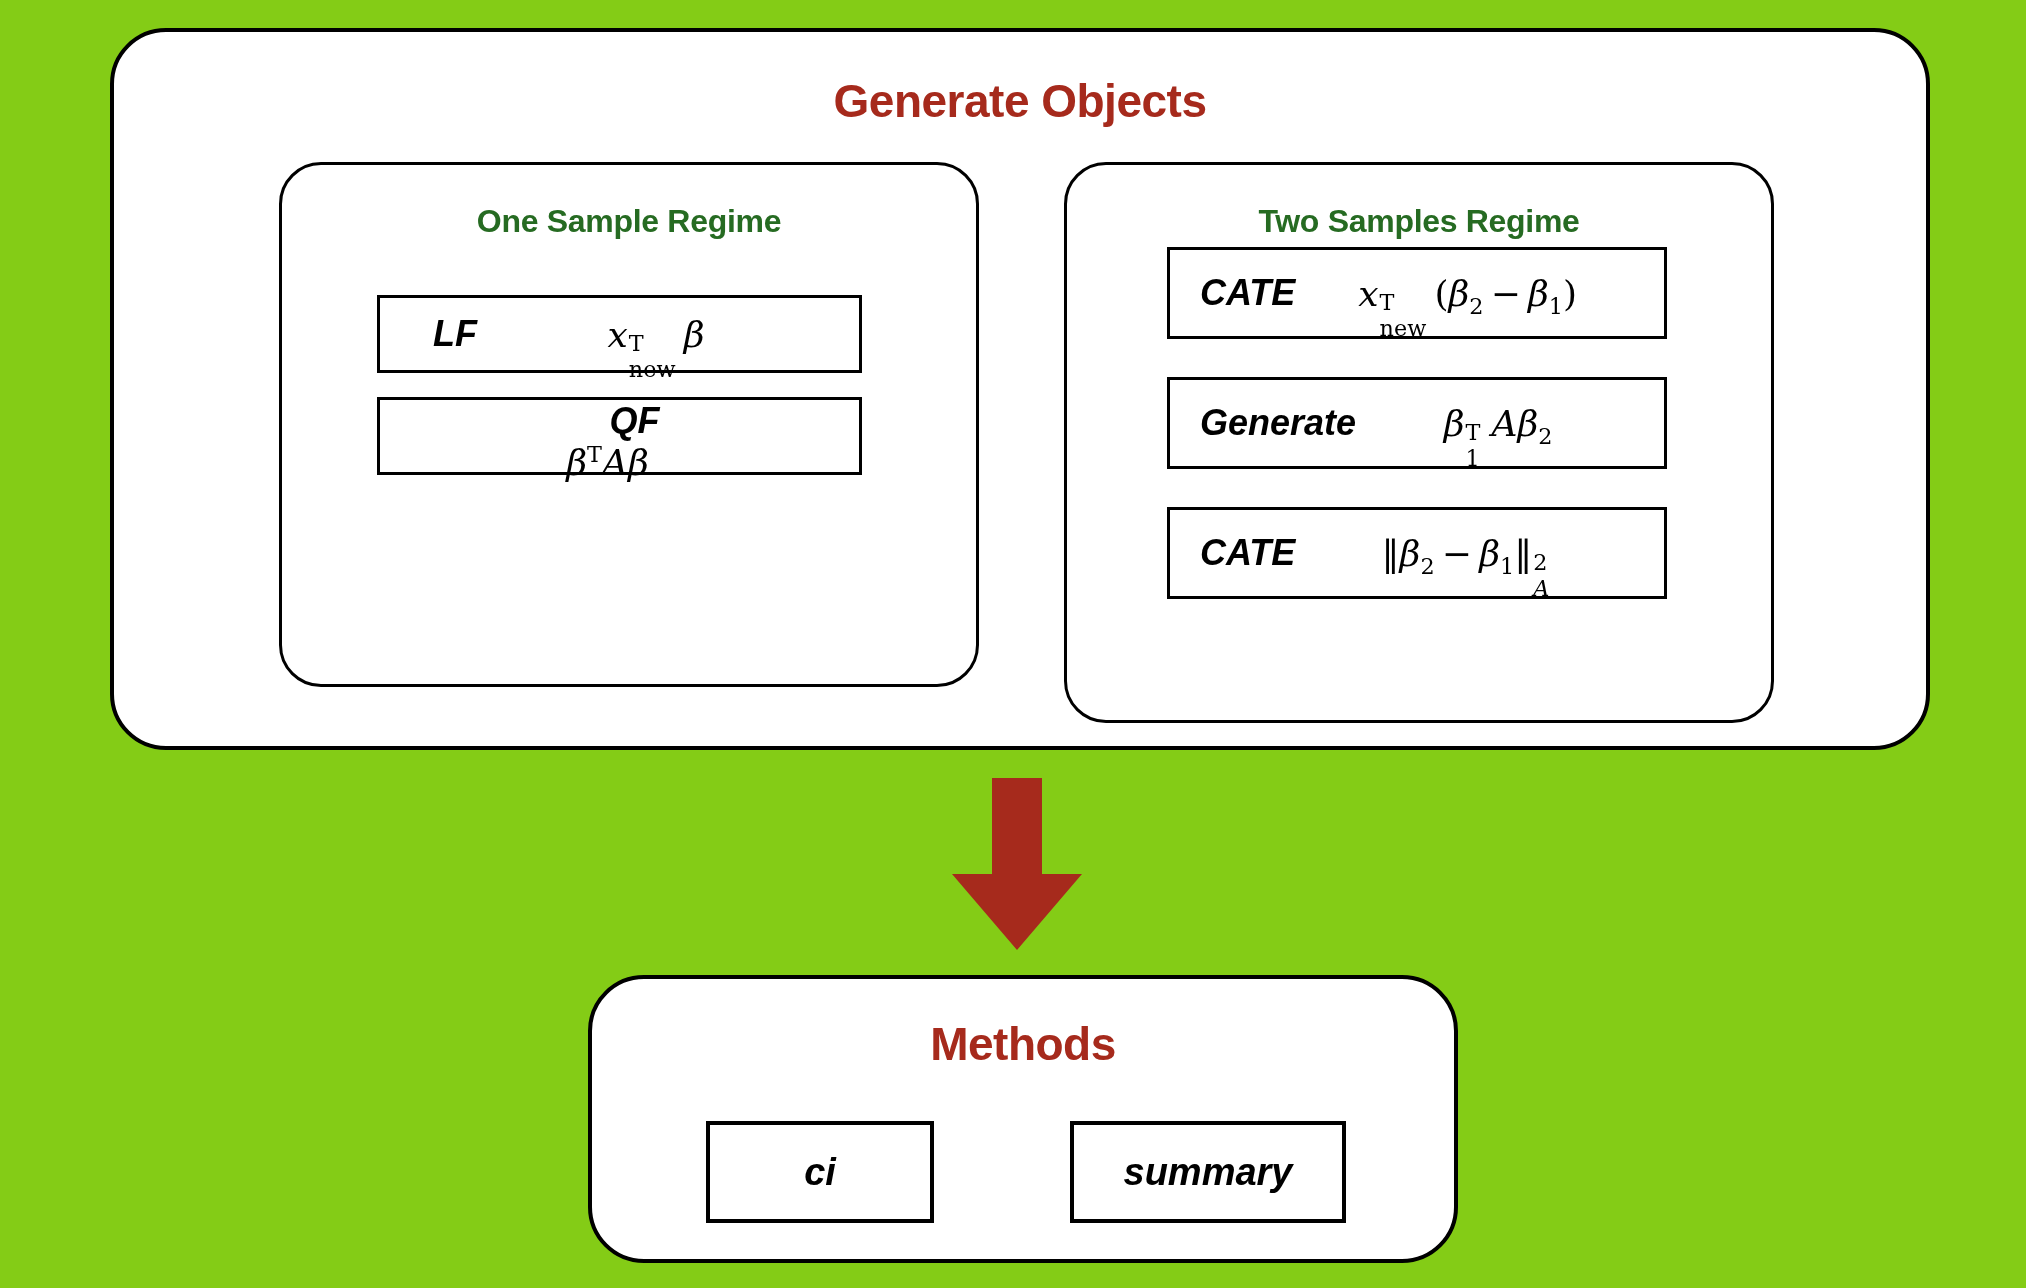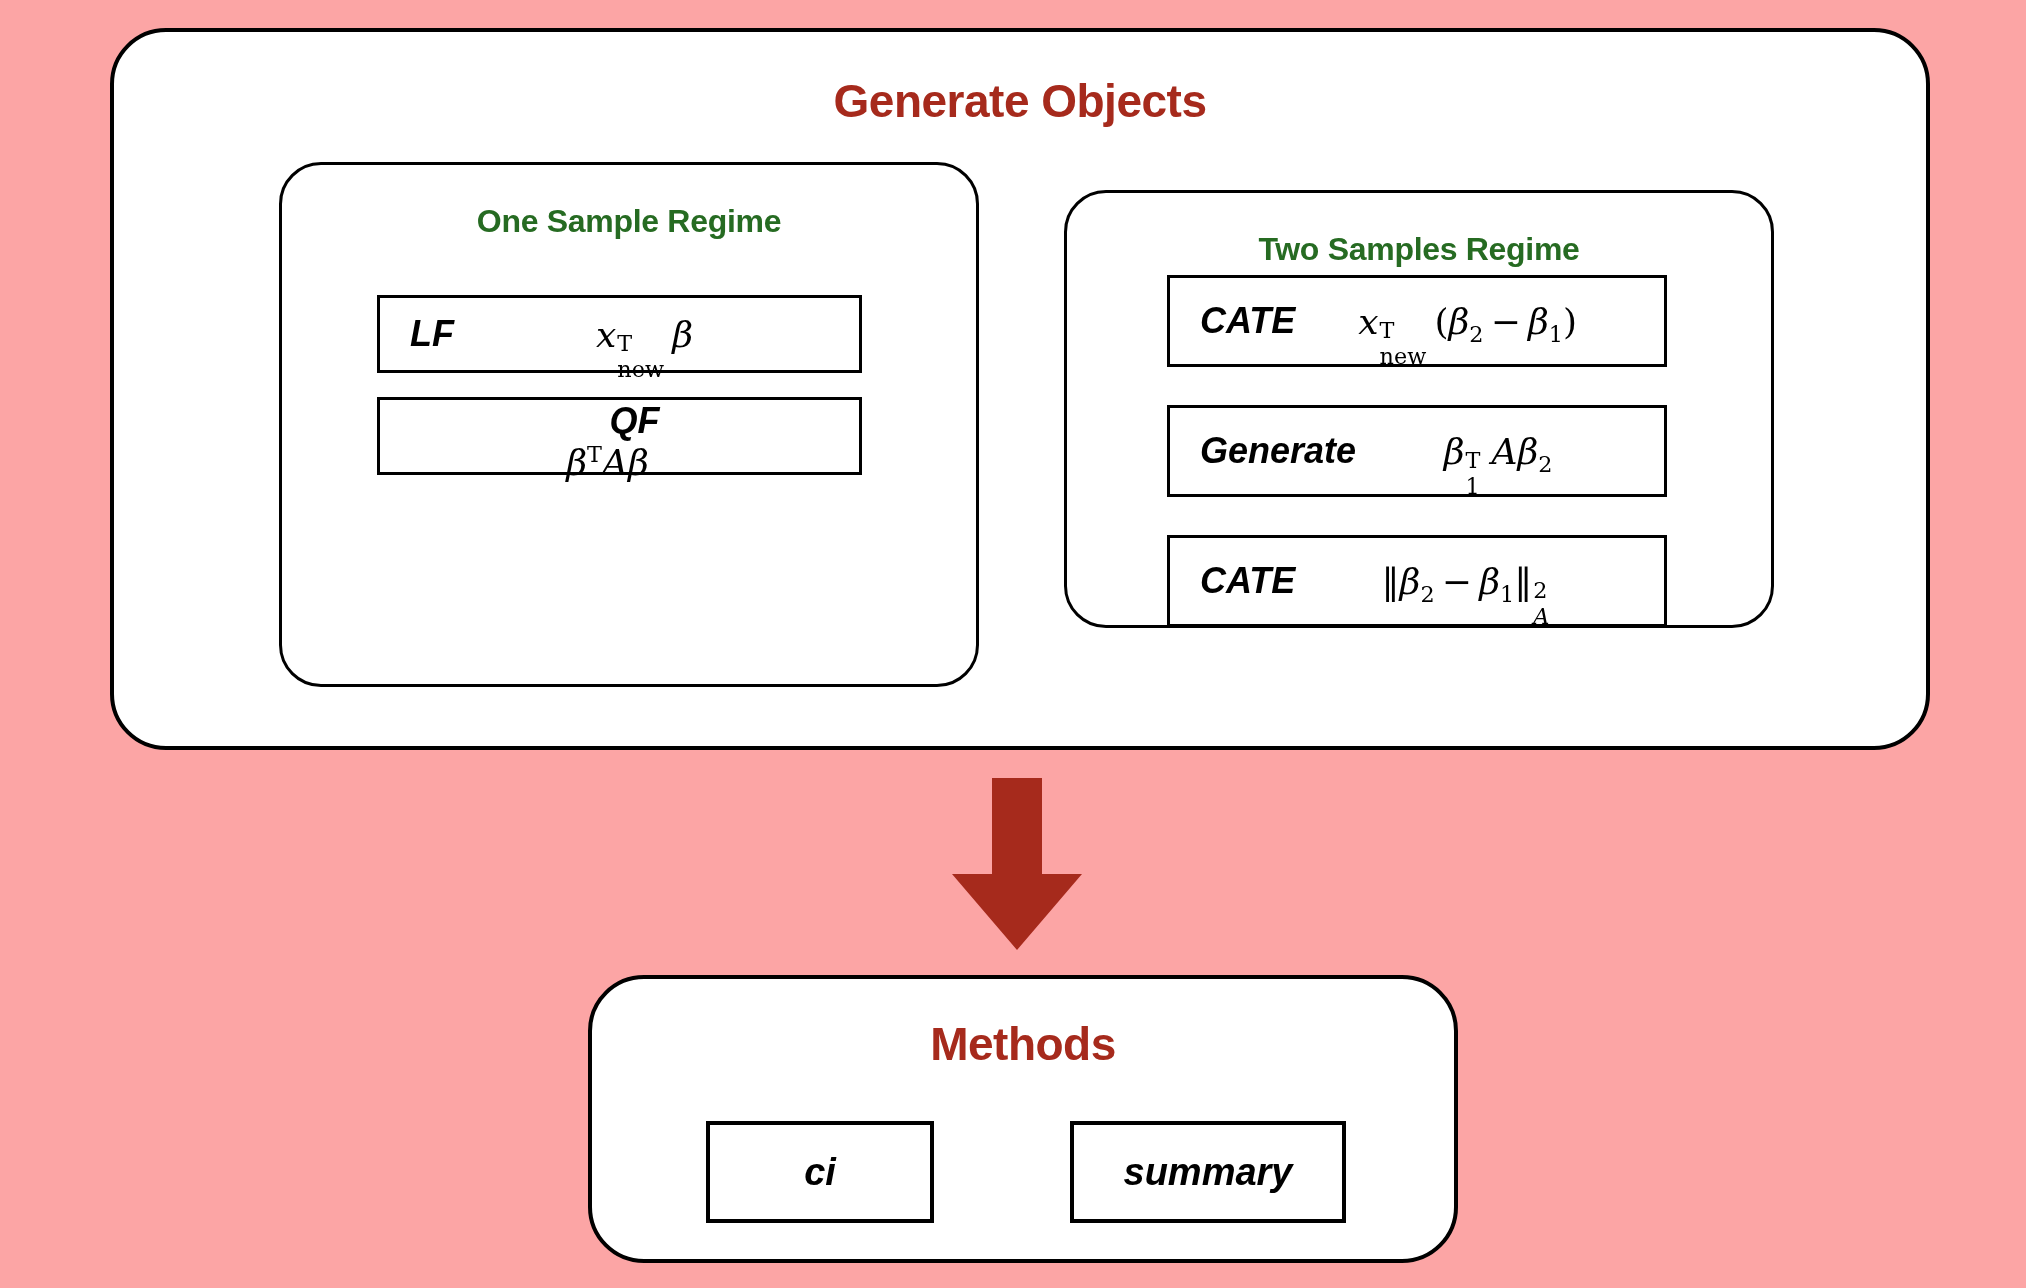--- a/index.html
+++ b/index.html
@@ -13,21 +13,21 @@
     height: 1288px;
     overflow: hidden;
     font-family: "Liberation Sans", sans-serif;
     position: relative;
   }
 
   .canvas {
     position: relative;
     width: 2026px;
     height: 1288px;
-    background: #fca5a5;
+    background: #84cc16;
   }
 
   
   .generate-panel {
     position: absolute;
     left: 110px;
     top: 28px;
     width: 1820px;
     height: 722px;
     border: 4px solid #000000;
@@ -64,22 +64,21 @@
     left: 165px;
     top: 130px;
     width: 700px;
     height: 525px;
   }
 
   .regime-two {
     left: 950px;
     top: 130px;
     width: 710px;
-    height: 438px;
-    margin-top: 28px;
+    height: 561px;
   }
 
   .regime-title {
     position: absolute;
     left: 0;
     right: 0;
     top: 38px;
     text-align: center;
     color: #266b22;
     font-weight: bold;
@@ -157,20 +156,21 @@
     font-style: normal;
     white-space: nowrap;
   }
 
   
   .row-lf {
     left: 95px;
     top: 130px;
     width: 485px;
     height: 78px;
+    padding-left: 23px;
   }
   .row-qf {
     left: 95px;
     top: 232px;
     width: 485px;
     height: 78px;
     flex-direction: column;
   }
 
   

